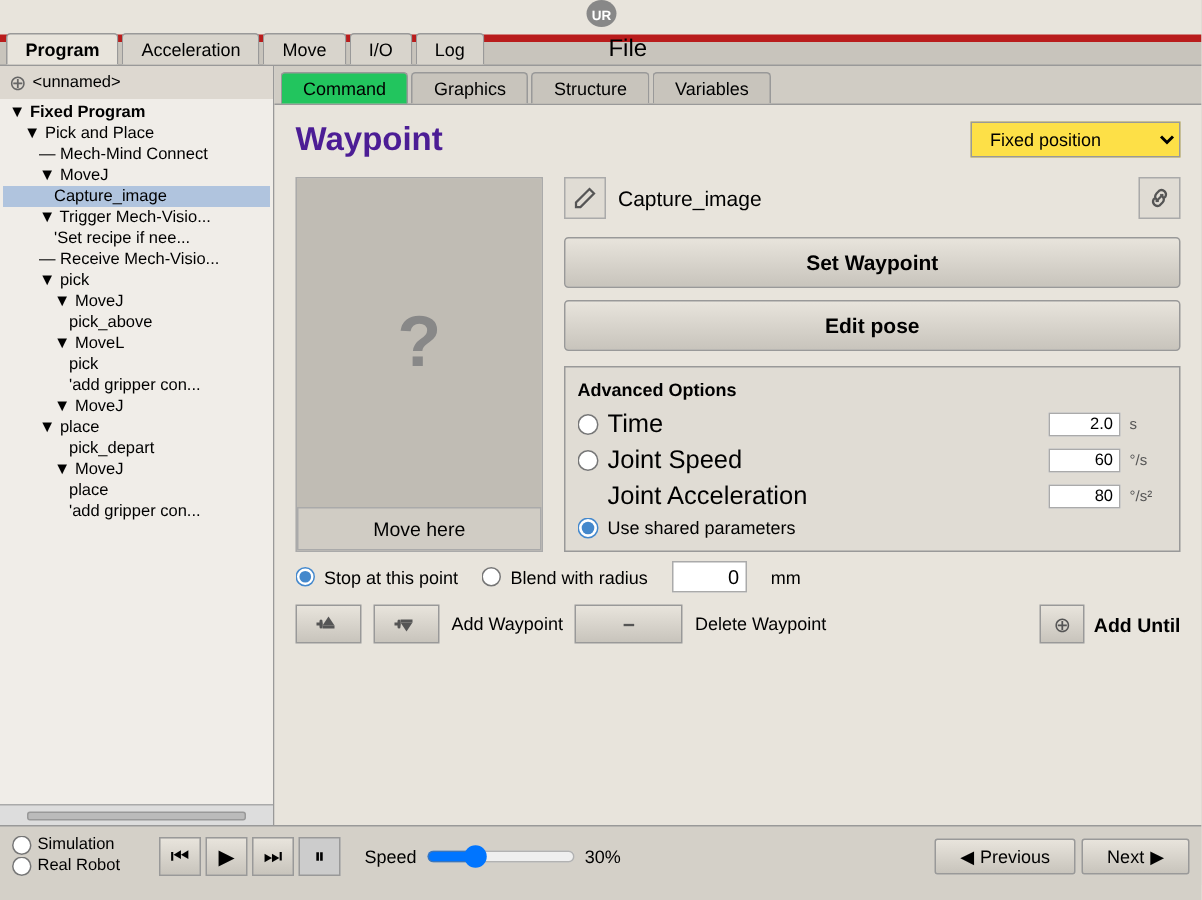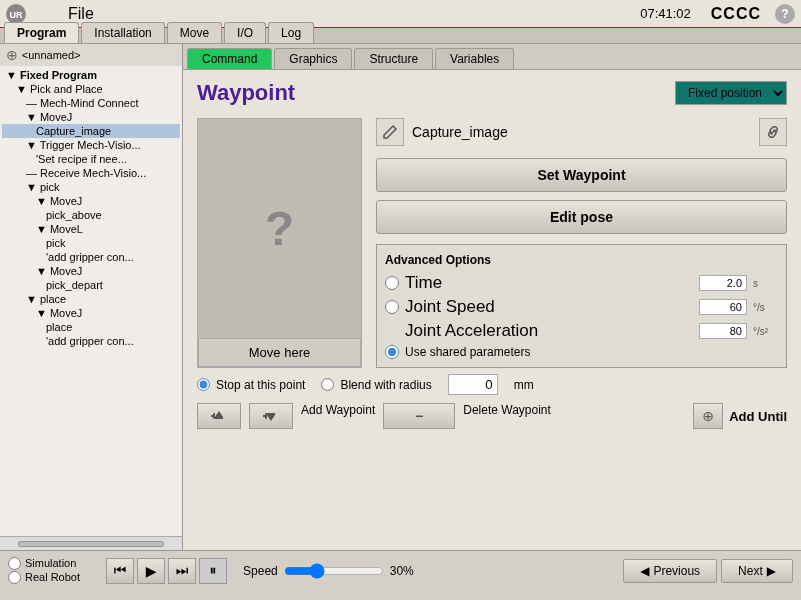--- a/index.html
+++ b/index.html
@@ -1,19 +1,19 @@
 <!DOCTYPE html>
 <html><head>
   <meta charset="utf-8">
   <style>
     * { box-sizing: border-box; margin: 0; padding: 0; }
     body { width: 801px; height: 600px; overflow: hidden; font-family: 'Arial', sans-serif; font-size: 12px; background: #d4d0c8; }
 
     
-    #titlebar { display: flex; align-items: center; background: #e8e4dc; height: 28px; border-bottom: 1px solid #b91c1c; padding: 0 6px; gap: 6px; }
+    #titlebar { display: flex; align-items: center; background: #e8e4dc; height: 28px; border-bottom: 5px solid #b91c1c; padding: 0 6px; gap: 6px; flex-direction: column; }
     #titlebar .logo { width: 20px; height: 20px; background: #888; border-radius: 50%; display: flex; align-items: center; justify-content: center; color: white; font-size: 10px; font-weight: bold; }
     #titlebar .help { width: 20px; height: 20px; border-radius: 50%; background: #aaa; display: flex; align-items: center; justify-content: center; color: white; font-weight: bold; font-size: 12px; cursor: pointer; }
 
     
     #toptabs { display: flex; background: #c8c4bc; border-bottom: 1px solid #999; height: 16px; align-items: flex-end; padding-left: 4px; }
     .top-tab { padding: 3px 12px; border: 1px solid #999; border-bottom: none; background: #d8d4cc; cursor: pointer; font-size: 12px; margin-right: 2px; border-radius: 3px 3px 0 0; }
     .top-tab.active { background: #e8e4dc; font-weight: bold; }
 
     
     #main { display: flex; height: 506px; }
@@ -102,21 +102,21 @@
       </svg>
   </div>
   <span style="font-size:16px;font-weight:normal;flex:1;margin-left:36px;">File</span>
   <span style="font-size:13px;margin-right:14px;">07:41:02</span>
   <span style="font-size:16px;font-weight:bold;margin-right:8px;letter-spacing:1px;">CCCC</span>
   <div class="help" style="width:20px;height:20px;border-radius:50%;background:#aaa;display:flex;align-items:center;justify-content:center;color:white;font-weight:bold;font-size:12px;cursor:pointer;">?</div>
 </div>
 
 <div id="toptabs">
   <div class="top-tab active">Program</div>
-  <div class="top-tab">Installation</div>
+  <div class="top-tab">Acceleration</div>
   <div class="top-tab">Move</div>
   <div class="top-tab">I/O</div>
   <div class="top-tab">Log</div>
 </div>
 
 <div id="main">
 
   <div id="leftpanel">
     <div id="left-header">
       <span style="font-size:14px;color:#666;">⊕</span>
@@ -132,22 +132,22 @@
         <div class="tree-item" style="padding-left: 24px;">▼ Trigger Mech-Visio...</div>
         <div class="tree-item" style="padding-left: 34px;">'Set recipe if nee...</div>
         <div class="tree-item" style="padding-left: 24px;">— Receive Mech-Visio...</div>
         <div class="tree-item" style="padding-left: 24px;">▼ pick</div>
         <div class="tree-item" style="padding-left: 34px;">▼ MoveJ</div>
         <div class="tree-item" style="padding-left: 44px;">pick_above</div>
         <div class="tree-item" style="padding-left: 34px;">▼ MoveL</div>
         <div class="tree-item" style="padding-left: 44px;">pick</div>
         <div class="tree-item" style="padding-left: 44px;">'add gripper con...</div>
         <div class="tree-item" style="padding-left: 34px;">▼ MoveJ</div>
+        <div class="tree-item" style="padding-left: 24px;">▼ place</div>
         <div class="tree-item" style="padding-left: 44px;">pick_depart</div>
-        <div class="tree-item" style="padding-left: 24px;">▼ place</div>
         <div class="tree-item" style="padding-left: 34px;">▼ MoveJ</div>
         <div class="tree-item" style="padding-left: 44px;">place</div>
         <div class="tree-item" style="padding-left: 44px;">'add gripper con...</div>
       </div>
     <div id="left-scroll">
       <div style="width:80%;height:6px;background:#bbb;border:1px solid #999;border-radius:2px;"></div>
     </div>
   </div>
 
   <div id="rightpanel">
@@ -157,21 +157,21 @@
       <div class="cmd-tab">Graphics</div>
       <div class="cmd-tab">Structure</div>
       <div class="cmd-tab">Variables</div>
     </div>
 
     <div id="content">
 
       <div id="content-header">
         <span id="waypoint-title">Waypoint</span>
         <div id="position-select">
-          <select id="position-dropdown" style="padding:3px 8px;border:1px solid #999;background:#0f766e;font-size:12px;width:112px;">
+          <select id="position-dropdown" style="padding:3px 8px;border:1px solid #999;background:#fde047;font-size:12px;width:140px;">
             <option>Fixed position</option>
             <option>Variable</option>
             <option>Relative</option>
           </select>
         </div>
       </div>
 
       <div id="middle-section">
 
         <div id="preview-box">
@@ -233,21 +233,21 @@
           <span>Stop at this point</span>
         </div>
         <div style="display:flex;align-items:center;gap:6px;">
           <input type="radio" name="stop" style="">
           <span>Blend with radius</span>
         </div>
         <input type="text" value="0" style="width: 50px; border: 1px solid rgb(170, 170, 170); padding: 2px 4px; text-align: right;">
         <span>mm</span>
       </div>
 
-      <div id="action-btns" style="display:flex;gap:8px;">
+      <div id="action-btns" style="display:flex;gap:8px;align-items:center;">
 
         <button style="width:44px;height:26px;background:linear-gradient(to bottom,#e8e4dc,#c8c4bc);border:1px solid #999;cursor:pointer;display:flex;align-items:center;justify-content:center;">
           <svg width="18" height="14" viewBox="0 0 18 14">
               <rect x="1" y="6" width="4" height="2" fill="#555"></rect>
               <rect x="3" y="4" width="2" height="6" fill="#555" rx="1"></rect>
               <polygon points="9,2 13,8 5,8" fill="#555"></polygon>
               <rect x="5" y="8" width="8" height="2" fill="#555"></rect>
             </svg>
         </button>
 

